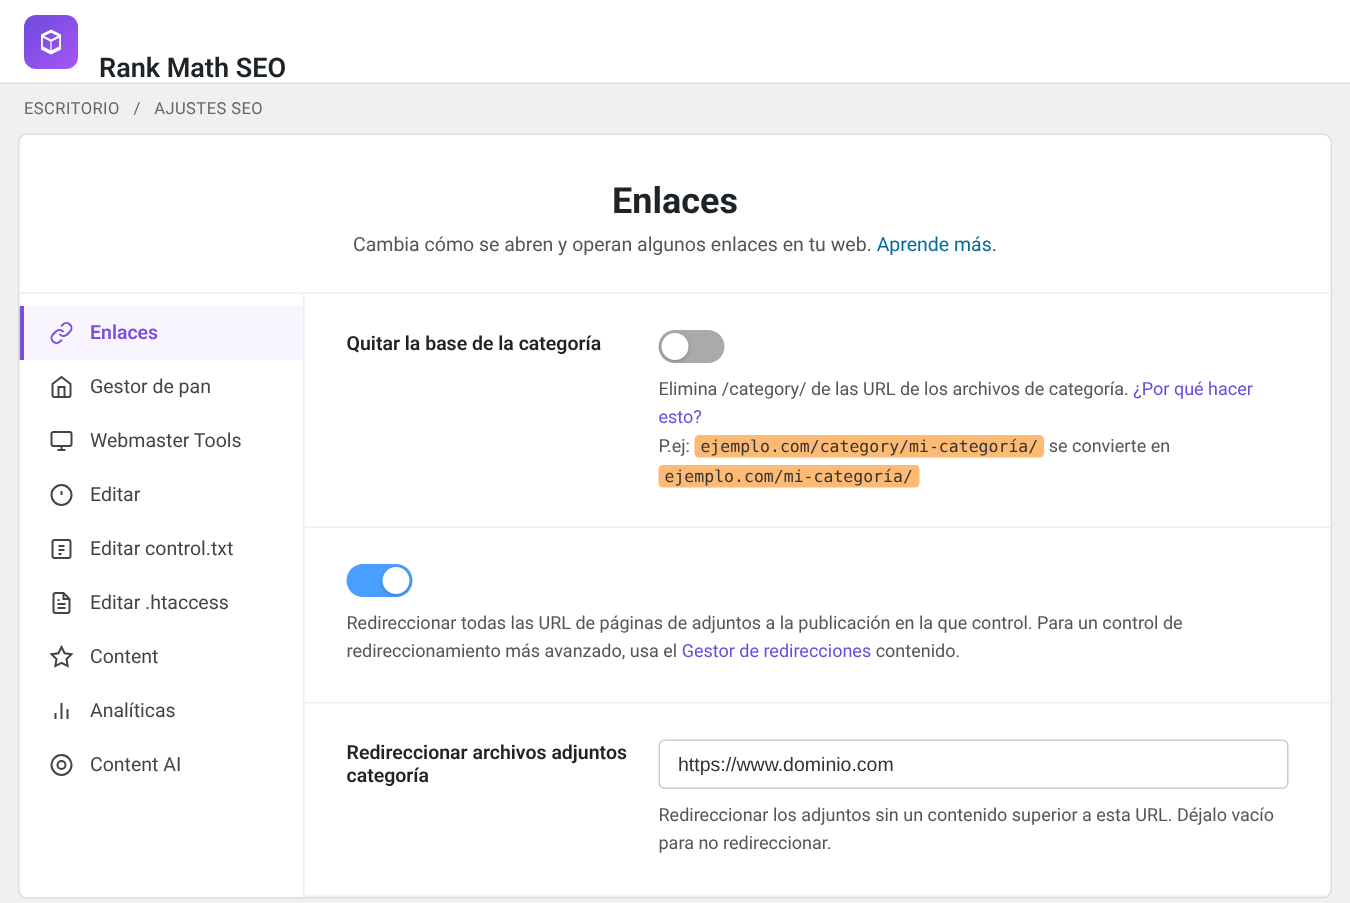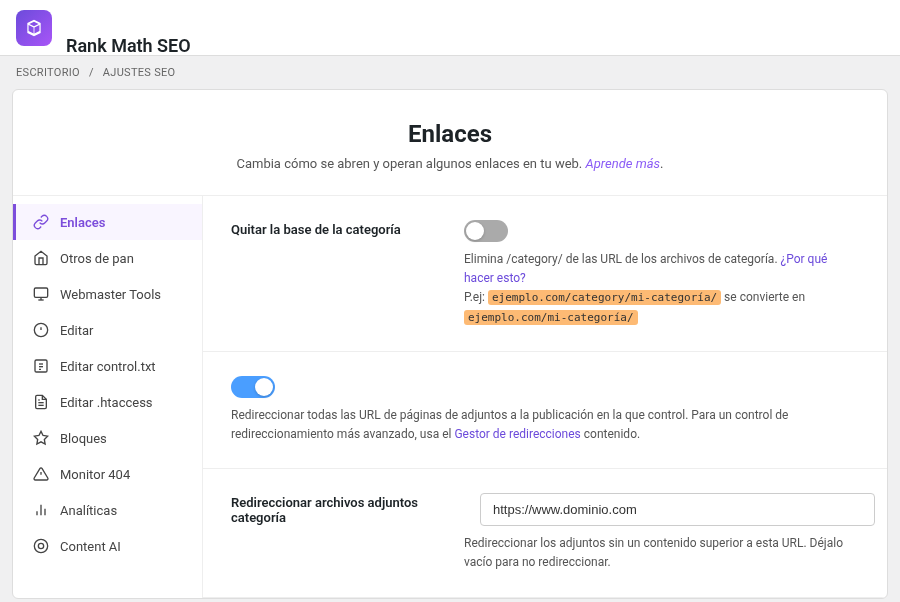--- a/index.html
+++ b/index.html
@@ -49,21 +49,21 @@
     }
 
     
     .page-header {
       text-align: center;
       padding: 30px 20px 24px;
       border-bottom: 1px solid #eee;
     }
     .page-header h1 { font-size: 24px; font-weight: 700; color: #1d2327; margin-bottom: 8px; }
     .page-header p { font-size: 13px; color: #555; }
-    .page-header a { color: #8b5cf6; text-decoration: none; font-style: italic; }
+    .page-header a { color: #0369a1; text-decoration: none; }
 
     
     .content-layout {
       display: flex;
     }
 
     
     .sidebar {
       width: 190px;
       flex-shrink: 0;
@@ -100,21 +100,21 @@
     .settings-area {
       flex: 1;
       padding: 0;
     }
 
     .setting-row {
       display: flex;
       align-items: flex-start;
       padding: 24px 28px;
       border-bottom: 1px solid #eee;
-      gap: 33px;
+      gap: 8px;
     }
     .setting-label {
       width: 200px;
       flex-shrink: 0;
       font-weight: 600;
       font-size: 13px;
       color: #1d2327;
       padding-top: 2px;
     }
     .setting-content {
@@ -174,21 +174,20 @@
 
     
     .text-input {
       width: 100%;
       padding: 8px 12px;
       border: 1px solid #ccc;
       border-radius: 4px;
       font-size: 13px;
       color: #333;
       outline: none;
-      margin-left: 16px;
     }
   </style>
 </head>
 <body>
 
 <div class="header">
   <div class="header-logo">
     <svg viewBox="0 0 24 24">
       <path d="M12 2L4 6v12l8 4 8-4V6L12 2zm0 2.5l5.5 2.75L12 10 6.5 7.25 12 4.5zM5.5 8.5l6 3v7l-6-3v-7zm7 10v-7l6-3v7l-6 3z"></path>
     </svg>
@@ -226,21 +225,21 @@
         <span>Enlaces</span>
       </div>
 
       <div class="sidebar-item">
         <span class="sidebar-icon">
           <svg viewBox="0 0 24 24" fill="none" stroke="currentColor" stroke-width="2">
             <path d="M3 9l9-7 9 7v11a2 2 0 01-2 2H5a2 2 0 01-2-2z"></path>
             <polyline points="9 22 9 12 15 12 15 22"></polyline>
           </svg>
         </span>
-        <span>Otros de pan</span>
+        <span>Gestor de pan</span>
       </div>
 
       <div class="sidebar-item">
         <span class="sidebar-icon">
           <svg viewBox="0 0 24 24" fill="none" stroke="currentColor" stroke-width="2">
             <rect x="2" y="3" width="20" height="14" rx="2" ry="2"></rect>
             <line x1="8" y1="21" x2="16" y2="21"></line>
             <line x1="12" y1="17" x2="12" y2="21"></line>
           </svg>
         </span>
@@ -282,33 +281,23 @@
         </span>
         <span>Editar .htaccess</span>
       </div>
 
       <div class="sidebar-item">
         <span class="sidebar-icon">
           <svg viewBox="0 0 24 24" fill="none" stroke="currentColor" stroke-width="2">
             <polygon points="12 2 15.09 8.26 22 9.27 17 14.14 18.18 21.02 12 17.77 5.82 21.02 7 14.14 2 9.27 8.91 8.26 12 2"></polygon>
           </svg>
         </span>
-        <span>Bloques</span>
-      </div>
-
-      <div class="sidebar-item">
-        <span class="sidebar-icon">
-          <svg viewBox="0 0 24 24" fill="none" stroke="currentColor" stroke-width="2">
-            <path d="M10.29 3.86L1.82 18a2 2 0 001.71 3h16.94a2 2 0 001.71-3L13.71 3.86a2 2 0 00-3.42 0z"></path>
-            <line x1="12" y1="9" x2="12" y2="13"></line>
-            <line x1="12" y1="17" x2="12.01" y2="17"></line>
-          </svg>
-        </span>
-        <span>Monitor 404</span>
-      </div>
+        <span>Content</span>
+      </div>
+
 
       <div class="sidebar-item">
         <span class="sidebar-icon">
           <svg viewBox="0 0 24 24" fill="none" stroke="currentColor" stroke-width="2">
             <line x1="18" y1="20" x2="18" y2="10"></line>
             <line x1="12" y1="20" x2="12" y2="4"></line>
             <line x1="6" y1="20" x2="6" y2="14"></line>
           </svg>
         </span>
         <span>Analíticas</span>

